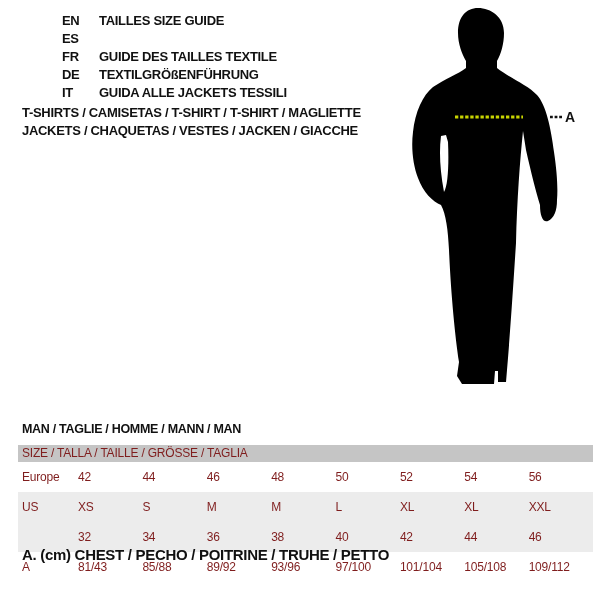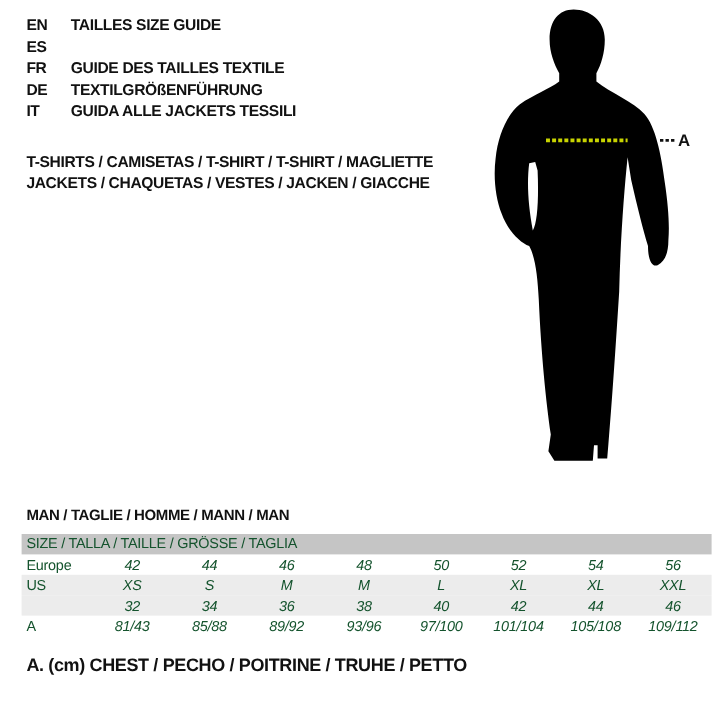--- a/index.html
+++ b/index.html
@@ -5,38 +5,38 @@
   html,body{margin:0;padding:0;}
   body{
     width:600px;height:600px;position:relative;background:#ffffff;
     font-family:"Liberation Sans","DejaVu Sans",sans-serif;color:#111;
     overflow:hidden;
   }
   
   .lang-list{position:absolute;left:22px;top:12px;font-size:13px;font-weight:700;
     letter-spacing:-0.3px;line-height:18px;}
   .lang-row{display:flex;}
-  .lang-code{width:37px;flex:0 0 37px;}
+  .lang-code{width:37px;flex:0 0 37px;margin-left:40px;}
   
   .categories{position:absolute;left:22px;top:104px;font-size:13px;font-weight:700;
-    letter-spacing:-0.3px;line-height:18px;margin-top:22px;}
+    letter-spacing:-0.3px;line-height:18px;}
   
   .figure-wrap{position:absolute;left:405px;top:0;width:195px;height:400px;}
   
   .section-label{position:absolute;left:22px;top:421px;font-size:12.5px;font-weight:700;
     letter-spacing:-0.3px;line-height:16px;}
   
   .size-table{position:absolute;left:18px;top:445px;width:575px;font-size:12px;
-    letter-spacing:-0.2px;color:#14532d;}
+    letter-spacing:-0.2px;color:#7f1d1d;}
   .st-header{height:17px;line-height:17px;background:#c5c5c5;padding-left:4px;}
-  .st-row{display:grid;grid-template-columns:60px repeat(8,1fr);height:17px;
+  .st-row{display:grid;grid-template-columns:60px repeat(8,1fr);height:30px;
     align-items:center;}
   .st-row.shaded{background:#ececec;}
   .st-lbl{padding-left:4px;text-align:left;}
-  .st-val{text-align:center;font-style:italic;}
+  .st-val{}
   
   .footnote{position:absolute;left:22px;top:547px;font-size:15px;font-weight:700;
     letter-spacing:-0.3px;line-height:16px;}
 </style>
 </head>
 <body>
 
 <div class="lang-list">
   <div class="lang-row">
     <span class="lang-code">EN</span>

